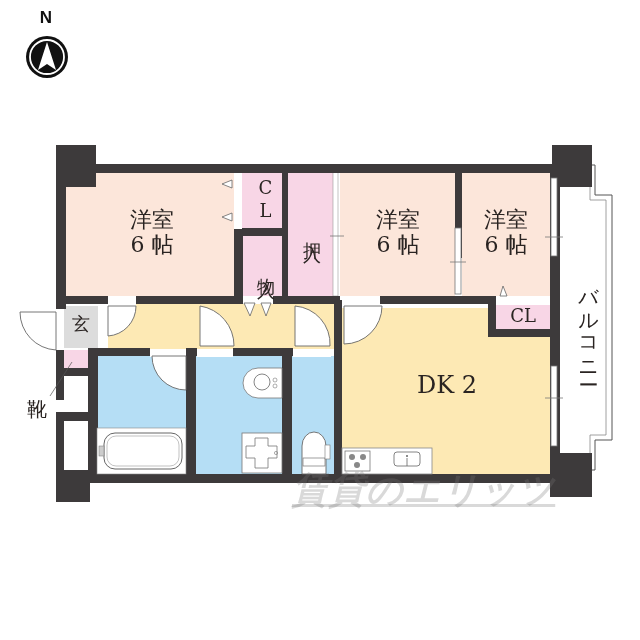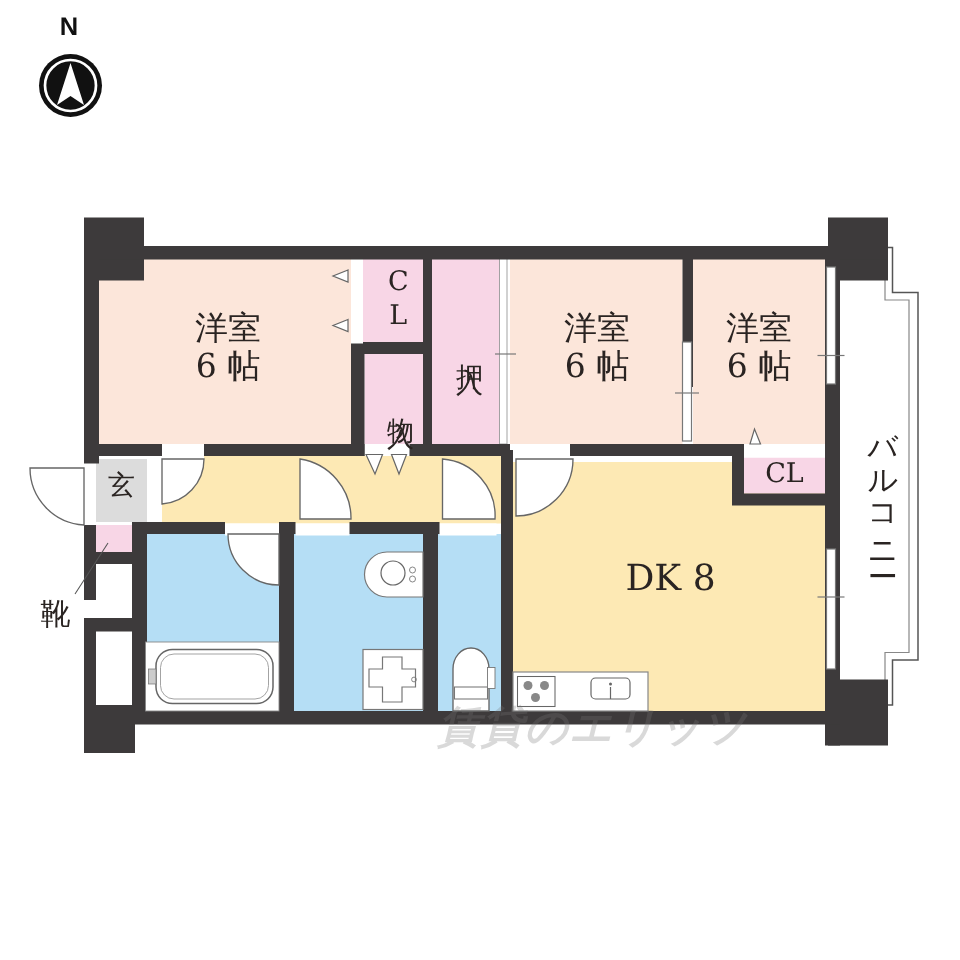--- a/index.html
+++ b/index.html
@@ -7,23 +7,23 @@
            font-family: "DejaVu Serif", "Liberation Serif", serif; }
     #plan { position: absolute; left: 0; top: 0; width: 640px; height: 640px; }
     .north-label { position: absolute; left: 38px; top: 8px; width: 16px; text-align: center;
                    font-family: "Liberation Sans", "DejaVu Sans", sans-serif; font-weight: bold;
                    font-size: 17px; color: #111; }
     .room-label { position: absolute; color: #2a2422; text-align: center; line-height: 1.15;
                   font-family: "DejaVu Serif", "Liberation Serif", serif; }
     .lg { font-size: 22px; text-align: center; }
     .md { font-size: 18px; }
     .vert { writing-mode: vertical-rl; text-orientation: upright; letter-spacing: 2px; }
-    .watermark { position: absolute; left: 292px; top: 466px; font-size: 28px; font-weight: bold;
+    .watermark { position: absolute; left: 292px; top: 466px; font-size: 36px; font-weight: bold;
                  color: rgba(120,120,120,0.28); font-family: "DejaVu Sans", "Liberation Sans", sans-serif;
-                 letter-spacing: 1px; white-space: nowrap; font-style: italic; }
+                 letter-spacing: 1px; white-space: nowrap; font-style: italic; text-decoration: underline; }
   </style>
 </head>
 <body>
 
 <svg id="plan" viewBox="0 0 640 640" xmlns="http://www.w3.org/2000/svg">
 
   <rect x="66" y="172" width="168" height="124" fill="#fce6da"></rect>
 
   <rect x="234" y="172" width="8" height="57" fill="#ffffff"></rect>
   <rect x="242" y="172" width="40" height="57" fill="#f8d6e6"></rect>
@@ -204,21 +204,21 @@
   <div>6 帖</div>
 </div>
 
 <div class="room-label lg" style="left:458px; top:207px; width:96px;">
   <div>洋室</div>
   <div>6 帖</div>
 </div>
 
 <div class="room-label md" style="left:498px; top:306px; width:50px;">CL</div>
 
-<div class="room-label lg" style="left:392px; top:372px; width:110px; font-size:24px;">DK 8</div>
+<div class="room-label lg" style="left:392px; top:372px; width:110px; font-size:24px;">DK 2</div>
 
 <div class="room-label md" style="left:66px; top:314px; width:30px;">玄</div>
 
 <div class="room-label md" style="left:22px; top:398px; width:30px; font-size:20px;">靴</div>
 
 <div class="room-label md vert" style="left:570px; top:250px; height:150px; width:30px; font-size:20px;">バルコニー</div>
 
 <div class="watermark">賃貸のエリッツ</div>
 
 </body></html>

